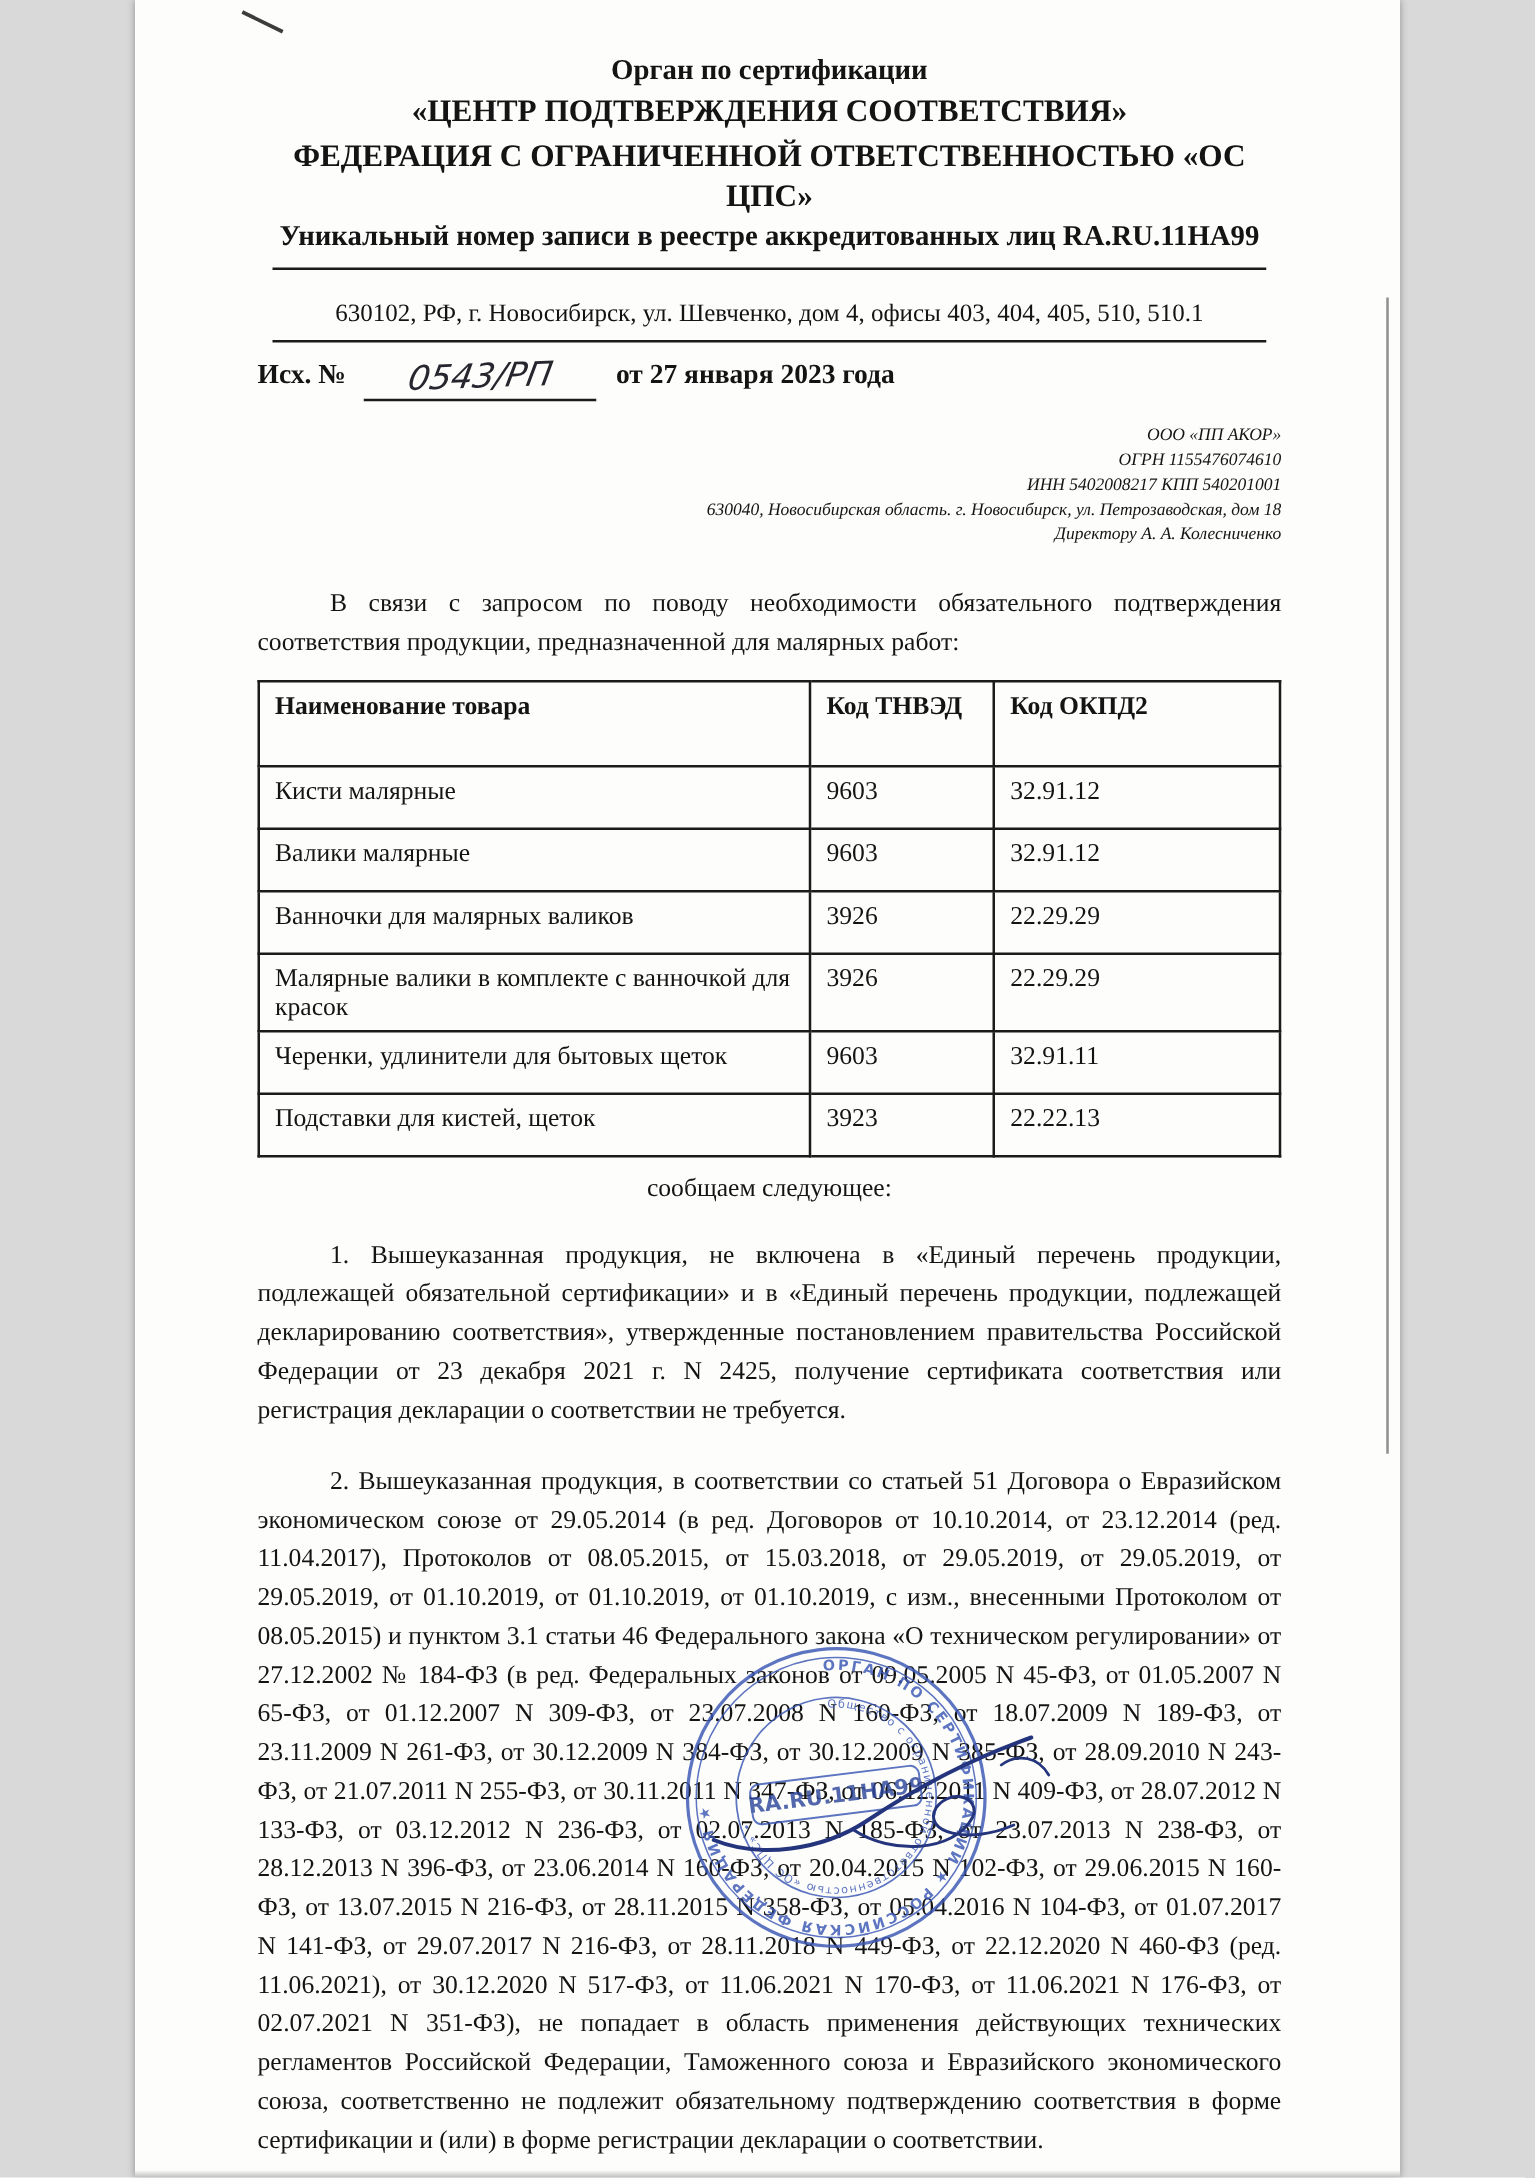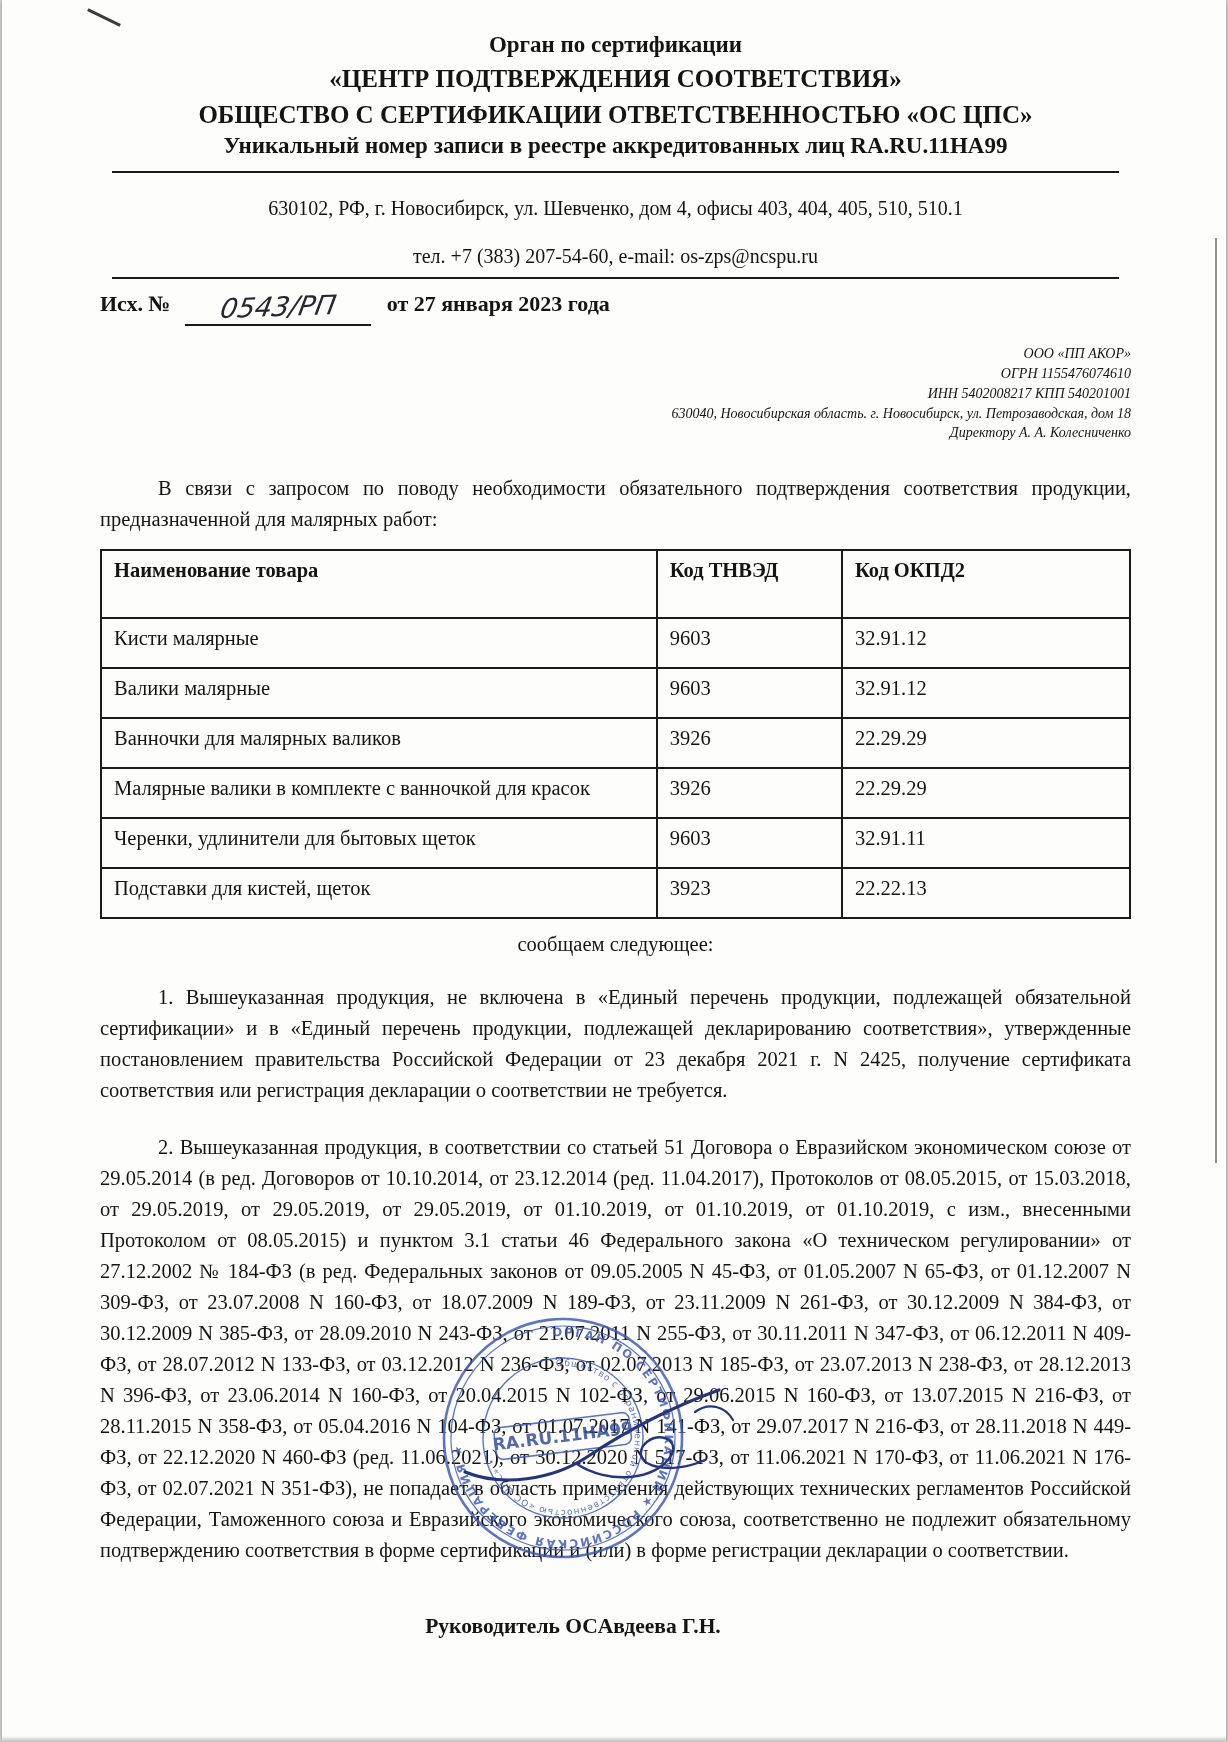--- a/index.html
+++ b/index.html
@@ -1,24 +1,24 @@
 <!DOCTYPE html>
 <html><head>
 <meta charset="utf-8">
 <style>
   html,body{margin:0;padding:0;}
   body{background:#d9d9d9;font-family:"Liberation Serif",serif;}
   .page{
     position:relative;
-    width:1224px;height:1742px;
+    width:1012px;height:1742px;
     margin:0 auto;
     background:#fdfdfb;
     color:#141414;
     box-sizing:border-box;
-    padding:30px 95px 40px 98px;
+    padding:41px 95px 40px 98px;
     overflow:hidden;
     box-shadow:0 0 6px rgba(0,0,0,.35);
   }
   
   .letterhead{text-align:center;font-weight:bold;line-height:1.28;}
   .lh1{font-size:23px;}
   .lh2{font-size:25px;margin-top:4px;}
   .lh3{font-size:25px;margin-top:4px;}
   .lh4{font-size:23px;margin-top:0;}
   .rule{border:none;border-top:2.5px solid #1b1b1b;margin:10px 12px 0 12px;}
@@ -85,27 +85,26 @@
 
 <div class="page">
 
   <div class="artifact-corner"></div>
   <div class="artifact-right-edge"></div>
   <div class="artifact-bottom"></div>
 
   <div class="letterhead">
     <div class="lh1">Орган по сертификации</div>
     <div class="lh2">«ЦЕНТР ПОДТВЕРЖДЕНИЯ СООТВЕТСТВИЯ»</div>
-    <div class="lh3">ОБЩЕСТВО С СЕРТИФИКАЦИИ ОТВЕТСТВЕННОСТЬЮ «ОС ЦПС»</div>
+    <div class="lh3">ФЕДЕРАЦИЯ С ОГРАНИЧЕННОЙ ОТВЕТСТВЕННОСТЬЮ «ОС ЦПС»</div>
     <div class="lh4">Уникальный номер записи в реестре аккредитованных лиц RA.RU.11НА99</div>
   </div>
 
   <hr class="rule">
   <div class="addr">630102, РФ, г. Новосибирск, ул. Шевченко, дом 4, офисы 403, 404, 405, 510, 510.1</div>
-  <div class="addr">тел. +7 (383) 207-54-60,  e-mail: os-zps@ncspu.ru</div>
   <hr class="rule thin">
 
   <div class="ref-row">
     <span class="ref-label">Исх. №</span>
     <span class="ref-number"><span class="handwriting">0543/РП</span></span>
     <span class="ref-date">от 27 января 2023 года</span>
   </div>
 
   <div class="recipient">
     <div>ООО «ПП АКОР»</div>

